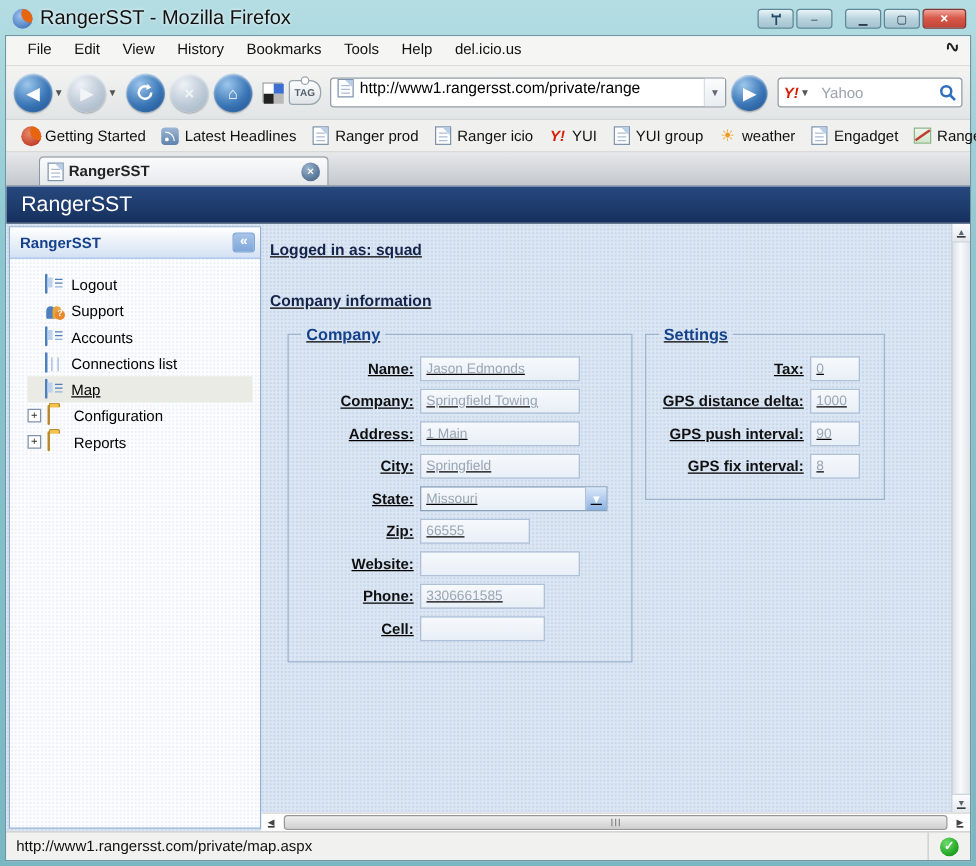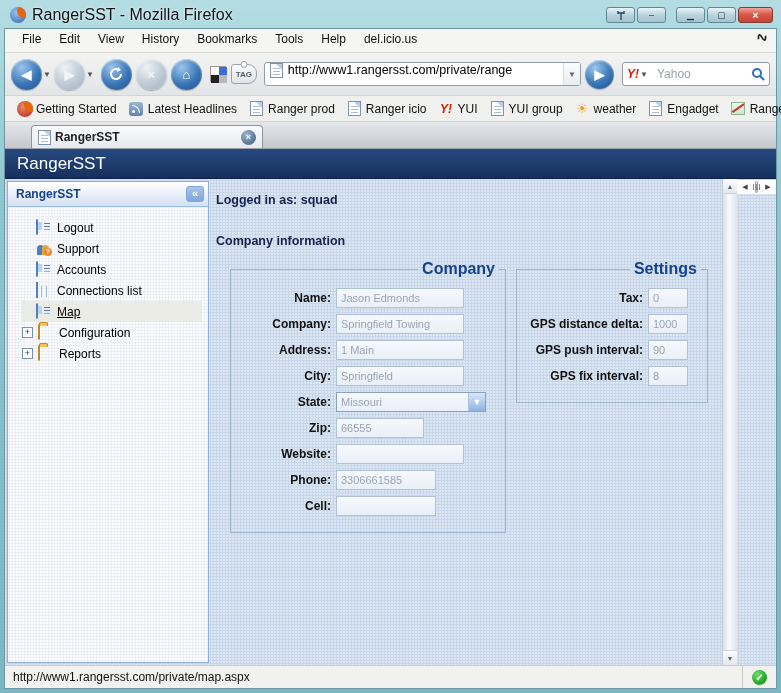--- a/index.html
+++ b/index.html
@@ -98,30 +98,30 @@
   .table-ico::after { content:""; position:absolute; left:4px; top:3px; bottom:0; width:1px; background:#9ab7dd; box-shadow:5px 0 0 #9ab7dd; }
   .support-ico { position:relative; width:16px; height:15px; }
   .support-ico .p1,.support-ico .p2 { position:absolute; width:7px; height:10px; border-radius:4px 4px 1px 1px; bottom:1px; }
   .support-ico .p1 { left:1px; background:#4d7ebd; }
   .support-ico .p2 { left:6px; background:#e8a33d; }
   .support-ico .q { position:absolute; right:0; bottom:0; width:8px; height:8px; border-radius:50%; background:#e8892c;
     color:#fff; font-size:7px; line-height:8px; text-align:center; font-weight:bold; }
   .folder-ico { width:16px; height:12px; margin-top:2px; background:linear-gradient(#ffe9a2,#f3c24f); border:1px solid #b98a2c; border-radius:1px; position:relative; }
   .folder-ico::before { content:""; position:absolute; top:-3px; left:0; width:7px; height:3px; background:#f3c24f; border:1px solid #b98a2c; border-bottom:none; border-radius:2px 2px 0 0; }
   
-  .right-col { flex:1; display:flex; flex-direction:row; overflow:hidden; }
+  .right-col { flex:1; display:flex; flex-direction:column; overflow:hidden;text-decoration:underline; }
   .content-row { flex:1; display:flex; overflow:hidden; }
   .content { flex:1; padding:10px 0 0 7px; overflow:hidden; }
   .logged-in { font-size:12.5px; font-weight:bold; color:#15224a; margin:4px 0 0 0; }
   .section-title { font-size:12.5px; font-weight:bold; color:#15224a; margin:27px 0 0 0; }
   .fieldsets { display:flex; align-items:flex-start; margin:12px 0 0 14px; gap:10px; }
   fieldset { border:1px solid #9db4cc; padding:4px 8px 10px 8px; background:transparent; }
   fieldset.company { width:276px; }
   fieldset.settings { width:192px; }
-  legend { color:#15428b; font-size:16px; font-weight:bold; padding:0 4px; margin-left:2px;text-align:right; }
+  legend { color:#15428b; font-size:13px; font-weight:bold; padding:0 4px; margin-left:2px; }
   .frow { display:flex; align-items:center; margin:6px 0; }
   .flabel { font-size:12px; font-weight:bold; color:#101010; text-align:right; margin-right:5px; white-space:nowrap; }
   .company .flabel { width:92px; }
   .settings .flabel { width:118px; }
   .tinput { height:20px; border:1px solid #aec1d8; background:linear-gradient(#f6f9fc,#e9eff7);
     color:#9aa6b4; font-size:11px; padding:0 4px; font-family:"Liberation Sans",sans-serif; }
   .w128 { width:128px; } .w88 { width:88px; } .w100 { width:100px; } .w40 { width:40px; }
   .fselect { width:150px; height:20px; border:1px solid #8aa3bd; background:linear-gradient(#f6f9fc,#e9eff7);
     display:flex; align-items:center; }
   .fselect .sel-text { flex:1; font-size:11px; color:#9aa6b4; padding-left:4px; }

